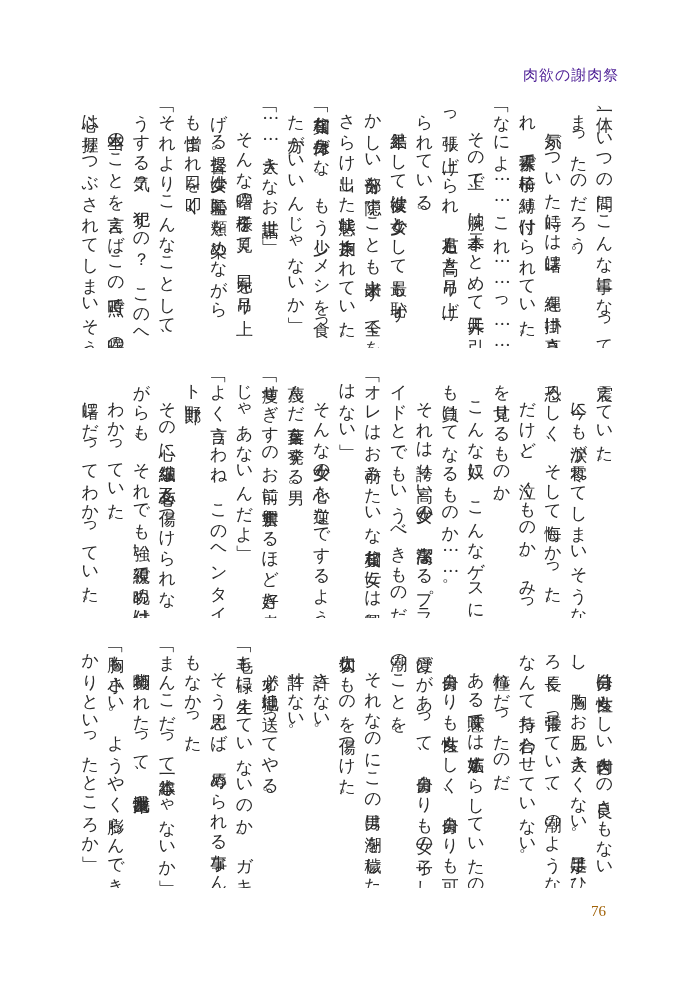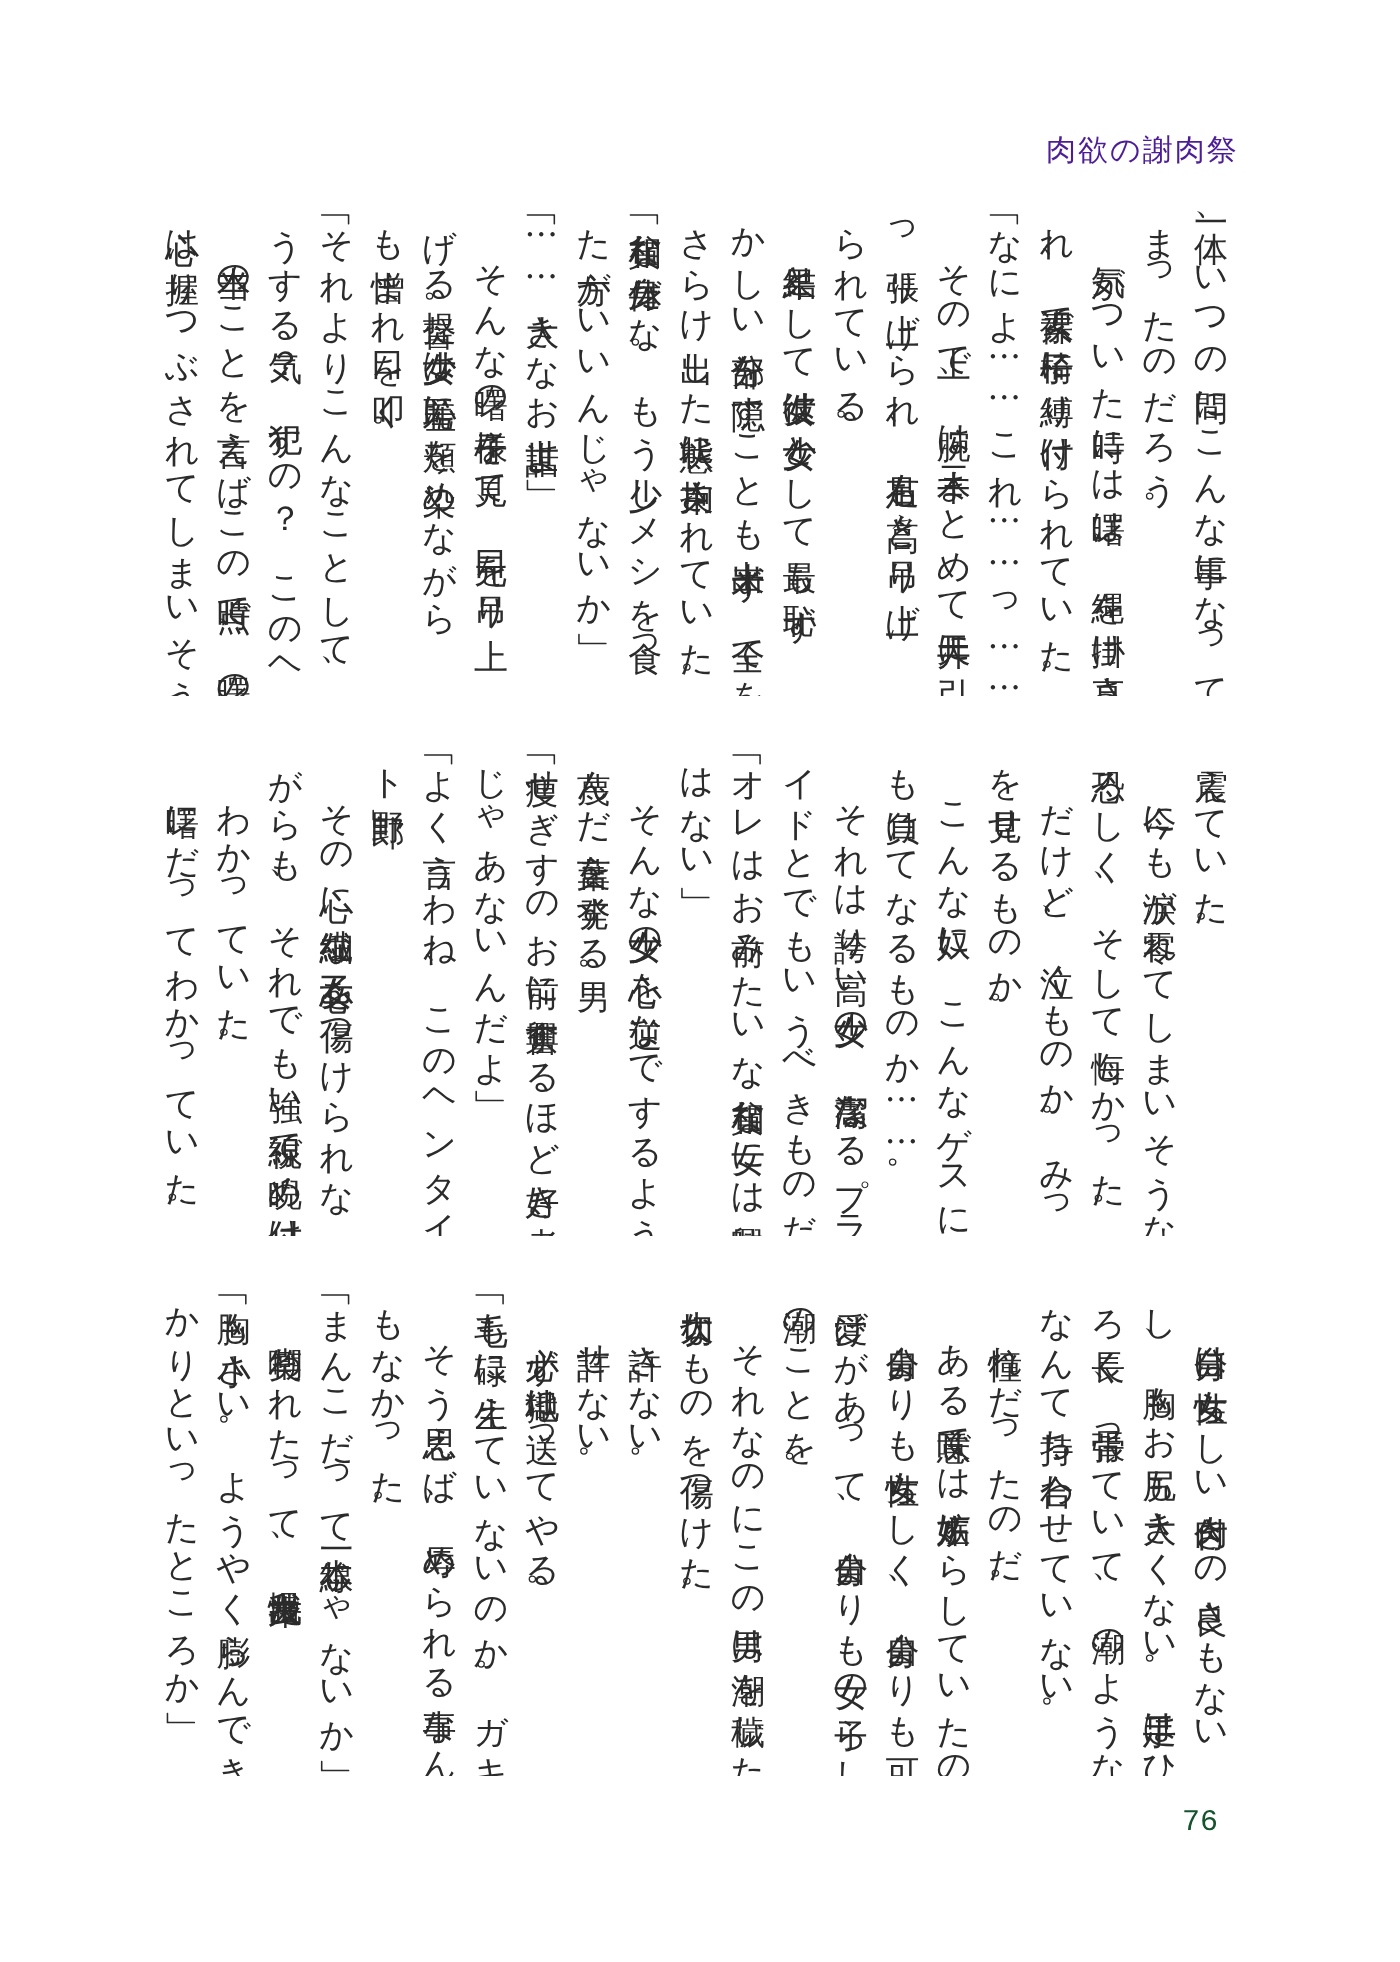--- a/index.html
+++ b/index.html
@@ -45,22 +45,22 @@
       white-space: nowrap;
       letter-spacing: 0.9px;
       overflow: hidden;
       color: #2b2b2b;
     }
     .page-number {
       position: absolute;
       top: 903px;
       left: 591px;
       font-size: 15px;
-      color: #14532d;
-      font-family: Liberation Mono, monospace;
+      color: #a16207;
+      font-family: Liberation Serif, serif;
     }
   </style>
 </head>
 <body>
 
 <div class="running-head">肉欲の謝肉祭</div>
 
 <div class="block b1">
   <div class="col">一体、いつの間にこんな事になってし</div>
   <div class="col">まったのだろう。</div>

